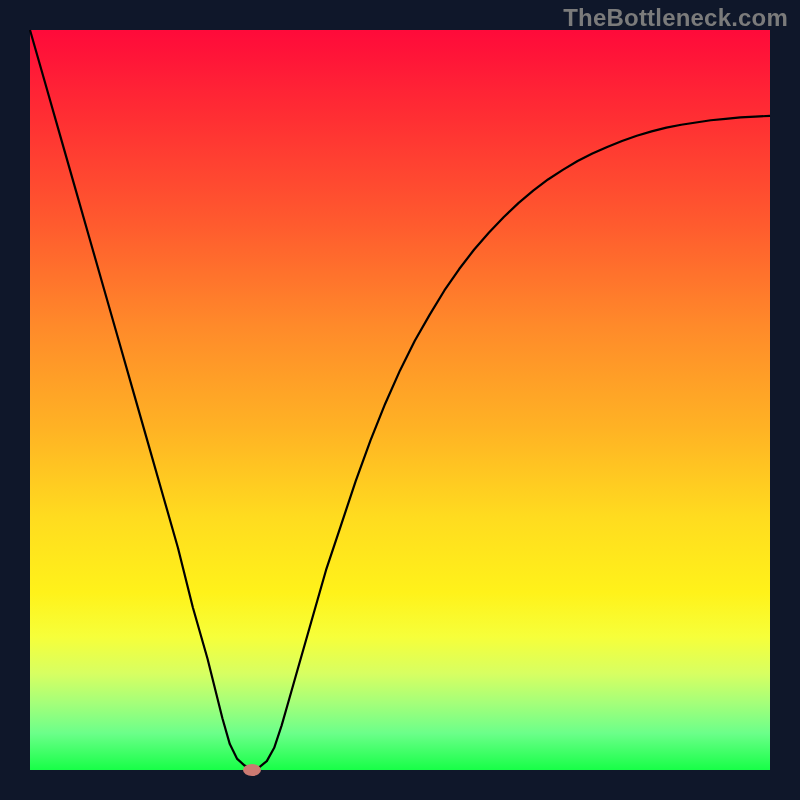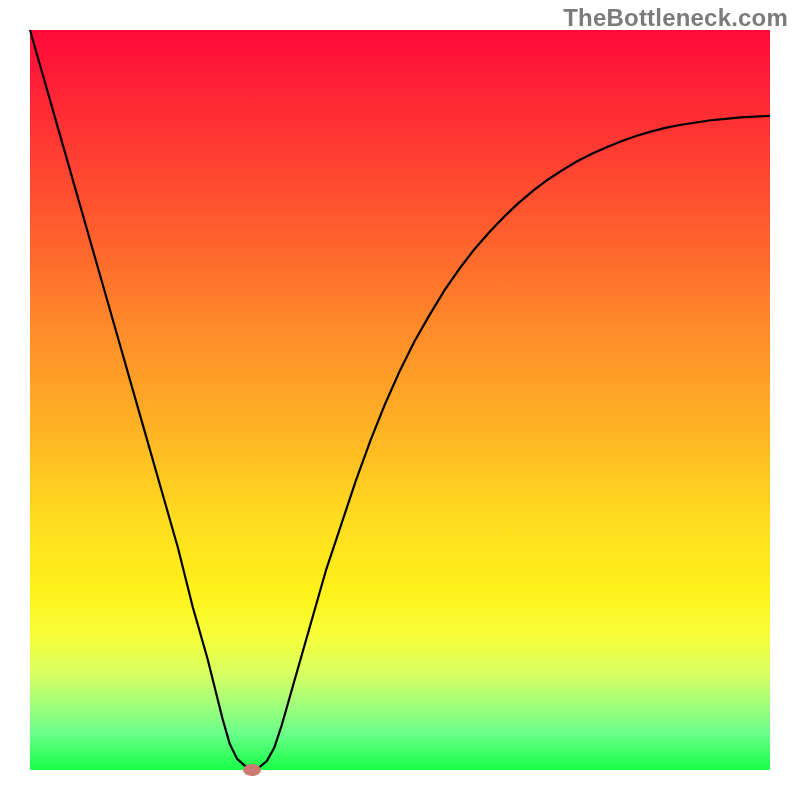--- a/index.html
+++ b/index.html
@@ -8,21 +8,21 @@
     width: 800px;
     height: 800px;
     background: #000;
     font-family: Arial, Helvetica, sans-serif;
     overflow: hidden;
   }
   .frame {
     position: relative;
     width: 800px;
     height: 800px;
-    background: #ffffff;
+    background: #0f172a;
   }
   .wm {
     position: absolute;
     top: 4px;
     right: 12px;
     color: #7b7b7b;
     font-size: 24px;
     font-weight: 600;
     letter-spacing: 0.2px;
     user-select: none;

